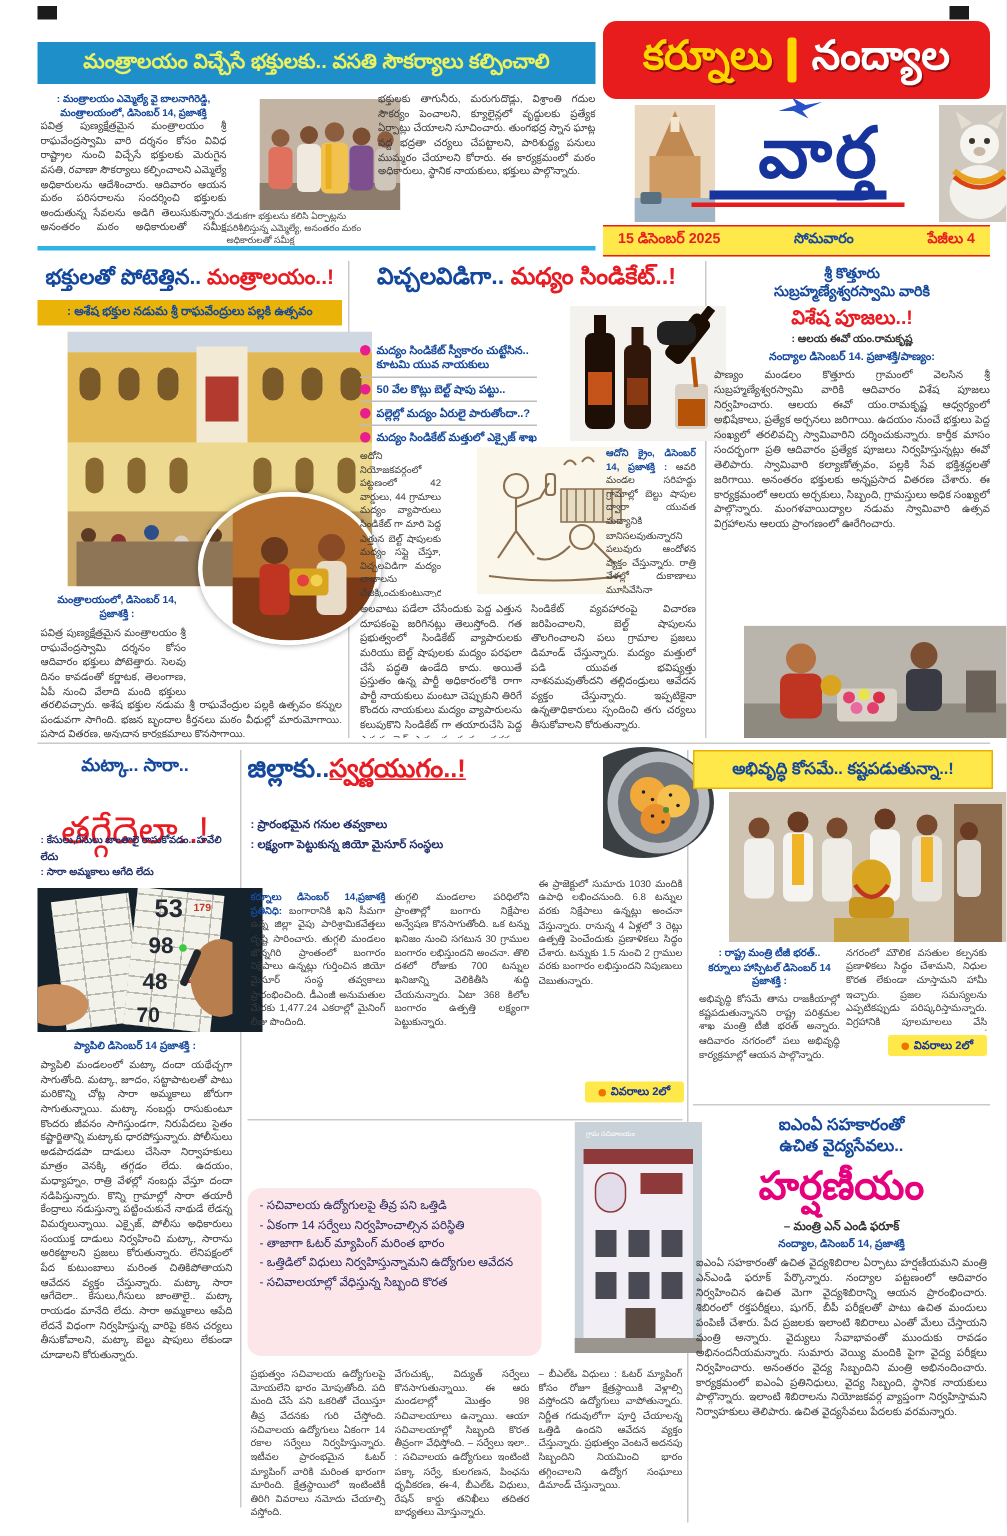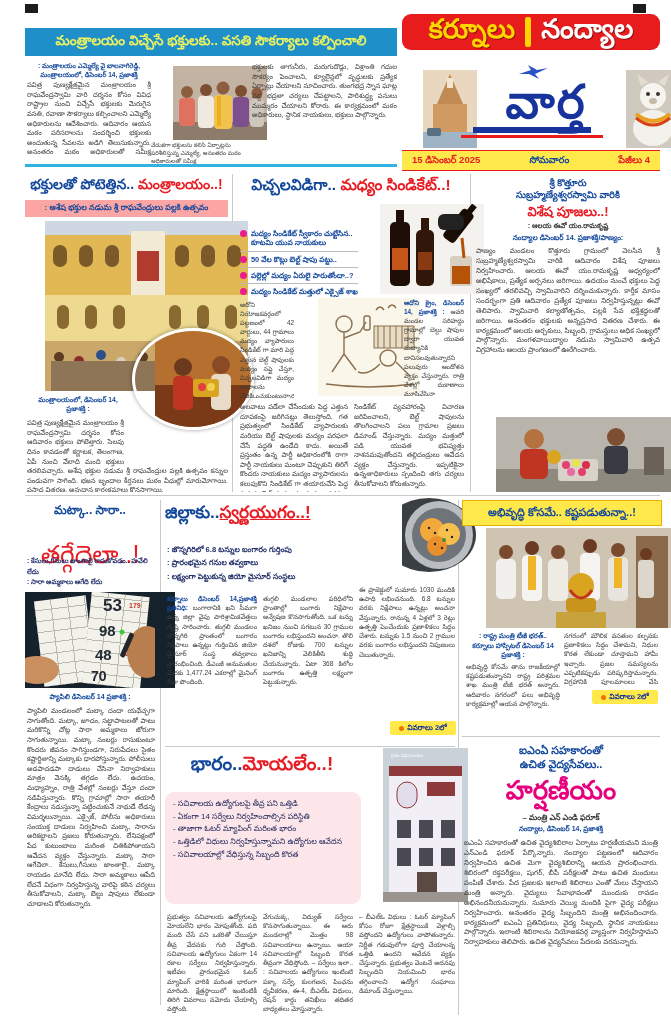--- a/index.html
+++ b/index.html
@@ -20,21 +20,21 @@
   
   .mast-red{background:#e81c1c;border-radius:9px;display:flex;align-items:center;justify-content:center;gap:10px;}
   .mast-city{font-size:27px;font-weight:900;text-shadow:1px 1px 0 #8d0f0f;}
   .mast-sep{width:6px;height:30px;background:#ffd500;border-radius:2px;}
   .vaarta{font-size:47px;font-weight:900;color:#17349c;letter-spacing:2px;line-height:1;}
   .mast-strip{background:#ffe84a;border-top:1.5px solid #e81c1c;border-bottom:1.5px solid #e81c1c;
               display:flex;align-items:center;justify-content:space-between;padding:0 10px;
               font-size:9.5px;font-weight:bold;}
   
   .h-two{font-weight:900;text-align:center;line-height:1.05;}
-  .ybar{background:#fca5a5;color:#14489c;font-weight:bold;font-size:8px;
+  .ybar{background:#eab308;color:#14489c;font-weight:bold;font-size:8px;
         display:flex;align-items:center;justify-content:center;}
   .dateline{font-weight:bold;color:#14489c;}
   .bullet-item{display:flex;gap:4px;align-items:flex-start;padding:3px 0;border-bottom:1px solid #bcbcbc;}
   .bullet-item:last-child{border-bottom:none;}
   .bdot{width:7px;height:7px;border-radius:50%;background:#e91e8c;flex:0 0 auto;margin-top:1px;}
   .btxt{font-size:7.4px;font-weight:bold;color:#14489c;line-height:1.25;}
   .pinkbox{background:#fce6ea;border-radius:9px;padding:6px 8px;}
   .pinkbox div{font-size:7.9px;font-weight:normal;color:#232a5e;line-height:1.6;}
   .badge{background:#ffe84a;display:flex;align-items:center;gap:3px;justify-content:center;
          font-size:7.5px;font-weight:bold;color:#14349c;border-radius:2px;}
@@ -83,21 +83,21 @@
         <rect x="77" y="33" width="14" height="28" rx="4" fill="#cfc6bb"></rect>
       <rect x="44" y="30" width="4" height="30" fill="#e8b020"></rect>
     </svg>
   </div>
   <div class="abs caption" style="left:151px;top:142px;width:98px;height:22px;">వేడుకగా భక్తులను కలిసి ఏర్పాట్లను పరిశీలిస్తున్న ఎమ్మెల్యే, అనంతరం మఠం అధికారులతో సమీక్ష</div>
 
   <div class="abs txt" style="left:252px;top:62px;width:145px;height:100px;">భక్తులకు తాగునీరు, మరుగుదొడ్లు, విశ్రాంతి గదుల సౌకర్యం పెంచాలని, క్యూలైన్లలో వృద్ధులకు ప్రత్యేక ఏర్పాట్లు చేయాలని సూచించారు. తుంగభద్ర స్నాన ఘాట్ల వద్ద భద్రతా చర్యలు చేపట్టాలని, పారిశుద్ధ్య పనులు ముమ్మరం చేయాలని కోరారు. ఈ కార్యక్రమంలో మఠం అధికారులు, స్థానిక నాయకులు, భక్తులు పాల్గొన్నారు.</div>
 
   <div class="abs" style="left:25px;top:164px;width:372px;height:3px;background:#2fb3e3;"></div>
 
-  <div class="abs mast-red" style="left:402px;top:14px;width:258px;height:36px;">
+  <div class="abs mast-red" style="left:402px;top:14px;width:258px;height:52px;">
     <span class="mast-city" style="color:#ffd500;">కర్నూలు</span>
     <span class="mast-sep"></span>
     <span class="mast-city" style="color:#ffffff;">నంద్యాల</span>
   </div>
 
   <div class="abs photo" style="left:403px;top:70px;width:54px;height:78px;">
     <svg width="54" height="78">
       <rect width="54" height="78" fill="#e9d7bf"></rect>
       <polygon points="27,4 40,34 14,34" fill="#c08a52"></polygon>
       <rect x="10" y="34" width="34" height="28" fill="#cf9b63"></rect>
@@ -347,40 +347,36 @@
           <circle cx="33" cy="35" r="1.2"></circle>
           <circle cx="45" cy="32" r="1.2"></circle>
           <circle cx="50" cy="39" r="1.2"></circle>
           <circle cx="33" cy="46" r="1.2"></circle>
           <circle cx="40" cy="50" r="1.2"></circle>
         </g>
       <circle cx="42" cy="42" r="2" fill="#4a8a3a"></circle>
     </svg>
   </div>
   <div class="abs bold" style="left:167px;top:543px;width:212px;font-size:7.6px;color:#23306b;line-height:1.75;">
-    <div>: జొన్నగిరిలో 6.8 టన్నుల బంగారం గుర్తింపు</div>
     <div>: ప్రారంభమైన గనుల తవ్వకాలు</div>
     <div>: లక్ష్యంగా పెట్టుకున్న జియో మైసూర్ సంస్థలు</div>
   </div>
   <div class="abs txt" style="left:167px;top:594px;width:90px;height:148px;font-size:6.5px;">
     <span class="dateline">కర్నూలు డిసెంబర్ 14,ప్రజాశక్తి ప్రతినిధి:</span>
     <span>బంగారానికి ఖని సీమగా ఉన్న జిల్లా వైపు పారిశ్రామికవేత్తలు దృష్టి సారించారు. తుగ్గలి మండలం జొన్నగిరి ప్రాంతంలో బంగారం నిక్షేపాలు ఉన్నట్లు గుర్తించిన జియో మైసూర్ సంస్థ తవ్వకాలు ప్రారంభించింది. డీఎంజీ అనుమతుల మేరకు 1,477.24 ఎకరాల్లో మైనింగ్ లీజు పొందింది.</span>
   </div>
   <div class="abs txt" style="left:263px;top:594px;width:90px;height:148px;font-size:6.5px;">తుగ్గలి మండలాల పరిధిలోని ప్రాంతాల్లో బంగారు నిక్షేపాల అన్వేషణ కొనసాగుతోంది. ఒక టన్ను ఖనిజం నుంచి సగటున 30 గ్రాముల బంగారం లభిస్తుందని అంచనా. తొలి దశలో రోజుకు 700 టన్నుల ఖనిజాన్ని వెలికితీసి శుద్ధి చేయనున్నారు. ఏటా 368 కిలోల బంగారం ఉత్పత్తి లక్ష్యంగా పెట్టుకున్నారు.</div>
   <div class="abs txt" style="left:359px;top:585px;width:96px;height:134px;font-size:6.5px;">ఈ ప్రాజెక్టులో సుమారు 1030 మందికి ఉపాధి లభించనుంది. 6.8 టన్నుల వరకు నిక్షేపాలు ఉన్నట్లు అంచనా వేస్తున్నారు. రానున్న 4 ఏళ్లలో 3 రెట్లు ఉత్పత్తి పెంచేందుకు ప్రణాళికలు సిద్ధం చేశారు. టన్నుకు 1.5 నుంచి 2 గ్రాముల వరకు బంగారం లభిస్తుందని నిపుణులు చెబుతున్నారు.</div>
   <div class="abs badge" style="left:390px;top:721px;width:66px;height:14px;">
     <span class="dot"></span>
       <span>వివరాలు 2లో</span>
   </div>
 
   <div class="hrule" style="left:165px;top:746px;width:290px;"></div>
 
-  <div class="abs h-two" style="left:165px;top:754px;width:194px;font-size:19px;">
-    <span class="navy">భారం..</span><span class="red">మోయలేం..!</span>
-  </div>
   <div class="abs photo" style="left:363px;top:748px;width:85px;height:154px;">
     <svg width="85" height="154">
       <rect width="85" height="154" fill="#c9d2d8"></rect>
       <rect x="6" y="18" width="73" height="126" fill="#f2eef5"></rect>
       <rect x="6" y="18" width="73" height="10" fill="#8e3a3a"></rect>
       <rect x="14" y="34" width="20" height="26" rx="10" fill="#e3dcea" stroke="#8e3a3a"></rect>
       <rect x="44" y="34" width="28" height="14" fill="#8e3a3a"></rect>
       <g fill="#4a4a55">
         <rect x="14" y="72" width="14" height="18"></rect>
           <rect x="36" y="72" width="14" height="18"></rect>

